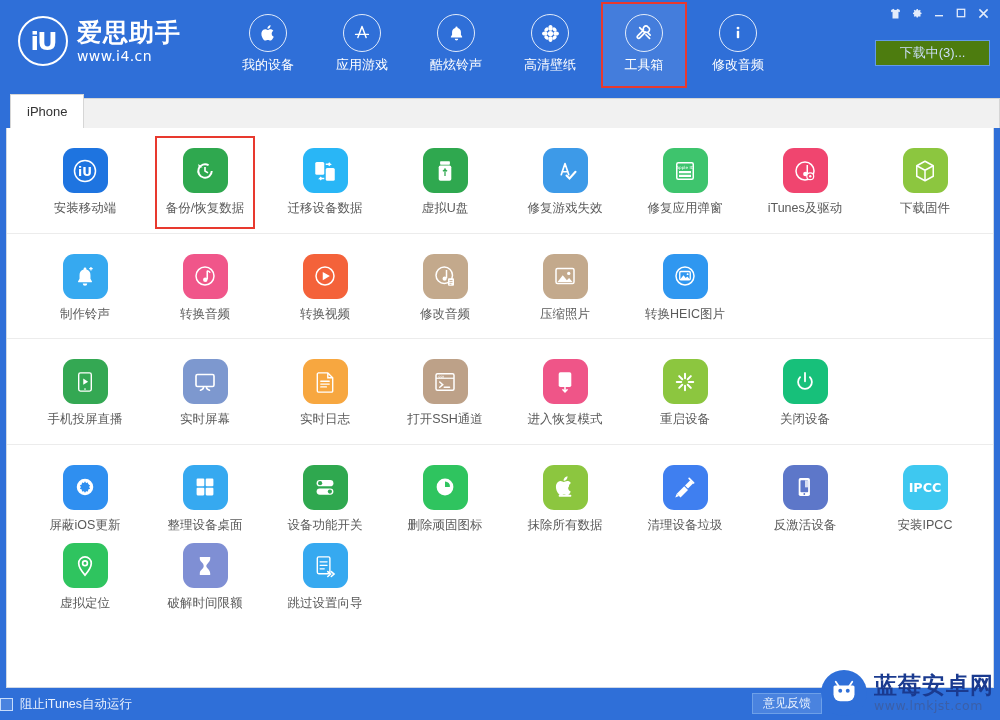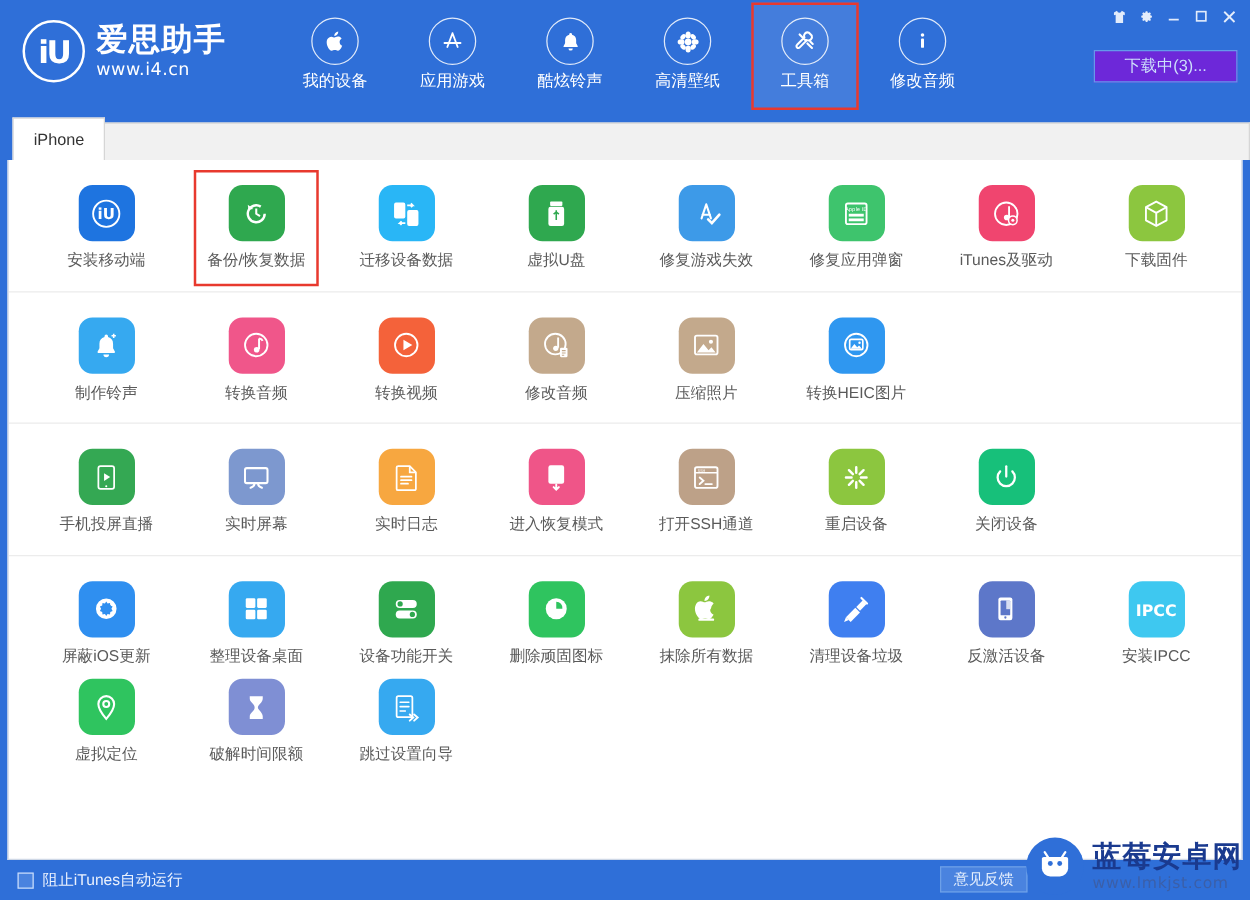--- a/index.html
+++ b/index.html
@@ -43,21 +43,21 @@
     color:#fff;
   }
   .nav-ico svg{ display:block; }
   .nav-label{ color:#fff; font-size:13px; line-height:1; }
 
   .winbtns{ position:absolute; right:7px; top:4px; display:flex; align-items:center; gap:2px; }
   .wb{ width:20px; height:18px; display:flex; align-items:center; justify-content:center;
        color:#e3ecfb; cursor:pointer; }
   .download-btn{
     position:absolute; right:10px; top:40px; width:115px; height:26px;
-    background:#6d28d9; border:1px solid #639aea; color:#cddffb;
+    background:#4d7c0f; border:1px solid #639aea; color:#cddffb;
     font-size:13px; display:flex; align-items:center; justify-content:center; cursor:pointer;text-align:center;
   }
 
   
   .tabstrip{ height:40px; flex:0 0 40px; background:#2f6fd8; position:relative; display:flex; align-items:flex-end; padding-left:10px; }
   .tab{
     height:34px; min-width:70px; padding:0 16px; background:#ffffff;
     display:flex; align-items:center; justify-content:center;
     font-size:13px; color:#333; cursor:pointer;
     border:1px solid #d6d6d6; border-bottom:none;
@@ -86,21 +86,21 @@
     background:#e8392e; border:1.5px solid #fff;
   }
   .tool.highlight::after{
     content:""; position:absolute; left:10px; right:10px; top:-8px; bottom:-6px;
     border:2px solid #e8392e; pointer-events:none;
   }
 
   
   .statusbar{
     height:32px; flex:0 0 32px; background:#2f6fd8; display:flex; align-items:center;
-    position:relative; padding-left:14px;text-align:right;
+    position:relative; text-align:right;
   }
   .chk-wrap{ display:flex; align-items:center; cursor:pointer; }
   .chk{ width:13px; height:13px; border:1px solid #c7dcfb; background:#4a83df; }
   .chk-label{ color:#eaf1fd; font-size:12.5px; margin-left:7px; }
   .feedback-btn{
     position:absolute; right:178px; top:5px; height:21px; padding:0 10px;
     border:1px solid #6da0e8; background:#4a83df; color:#e7f0fd;
     font-size:12px; display:flex; align-items:center; cursor:pointer;
   }
 
@@ -437,39 +437,39 @@
             <svg width="28" height="28" viewBox="0 0 40 40">
                 <path d="M10 7h14l7 7v19a1.5 1.5 0 01-1.5 1.5h-19A1.5 1.5 0 019 33V8.5A1.5 1.5 0 0110.5 7z" fill="none" stroke="#fff" stroke-width="2"></path>
                 <path d="M24 7v7h7" fill="none" stroke="#fff" stroke-width="2"></path>
                 <path d="M14 19h12M14 23h12M14 27h8" stroke="#fff" stroke-width="2" stroke-linecap="round"></path>
               </svg>
           </div>
           <div class="tool-label">实时日志</div>
         </div>
 
         <div class="tool">
+          <div class="tool-ico" style="background:#bda188">
+            <svg width="30" height="30" viewBox="0 0 40 40">
+                <rect x="8" y="9" width="24" height="22" rx="2" fill="none" stroke="#fff" stroke-width="2"></rect>
+                <path d="M8 15h24" stroke="#fff" stroke-width="1.6"></path>
+                <text x="11" y="14" font-size="4" fill="#fff" font-family="DejaVu Sans">SSH</text>
+                <path d="M13 20l4 3.5-4 3.5M19 27h7" stroke="#fff" stroke-width="2" fill="none" stroke-linecap="round"></path>
+              </svg>
+          </div>
+          <div class="tool-label">打开SSH通道</div>
+        </div>
+
+        <div class="tool">
           <div class="tool-ico" style="background:#ef5588">
             <svg width="28" height="28" viewBox="0 0 40 40">
                 <rect x="11" y="6" width="18" height="21" rx="2.5" fill="#fff"></rect>
                 <path d="M20 28v6M17 31l3 3 3-3" stroke="#fff" stroke-width="2.2" fill="none" stroke-linecap="round"></path>
               </svg>
           </div>
           <div class="tool-label">进入恢复模式</div>
-        </div>
-
-        <div class="tool">
-          <div class="tool-ico" style="background:#bda188">
-            <svg width="30" height="30" viewBox="0 0 40 40">
-                <rect x="8" y="9" width="24" height="22" rx="2" fill="none" stroke="#fff" stroke-width="2"></rect>
-                <path d="M8 15h24" stroke="#fff" stroke-width="1.6"></path>
-                <text x="11" y="14" font-size="4" fill="#fff" font-family="DejaVu Sans">SSH</text>
-                <path d="M13 20l4 3.5-4 3.5M19 27h7" stroke="#fff" stroke-width="2" fill="none" stroke-linecap="round"></path>
-              </svg>
-          </div>
-          <div class="tool-label">打开SSH通道</div>
         </div>
 
         <div class="tool">
           <div class="tool-ico" style="background:#8cc63f">
             <svg width="30" height="30" viewBox="0 0 40 40" stroke="#fff" stroke-width="2.6" stroke-linecap="round">
                 <path d="M20 9v6M20 25v6M9 20h6M25 20h6M12.2 12.2l4.2 4.2M23.6 23.6l4.2 4.2M27.8 12.2l-4.2 4.2M16.4 23.6l-4.2 4.2"></path>
               </svg>
           </div>
           <div class="tool-label">重启设备</div>
         </div>

